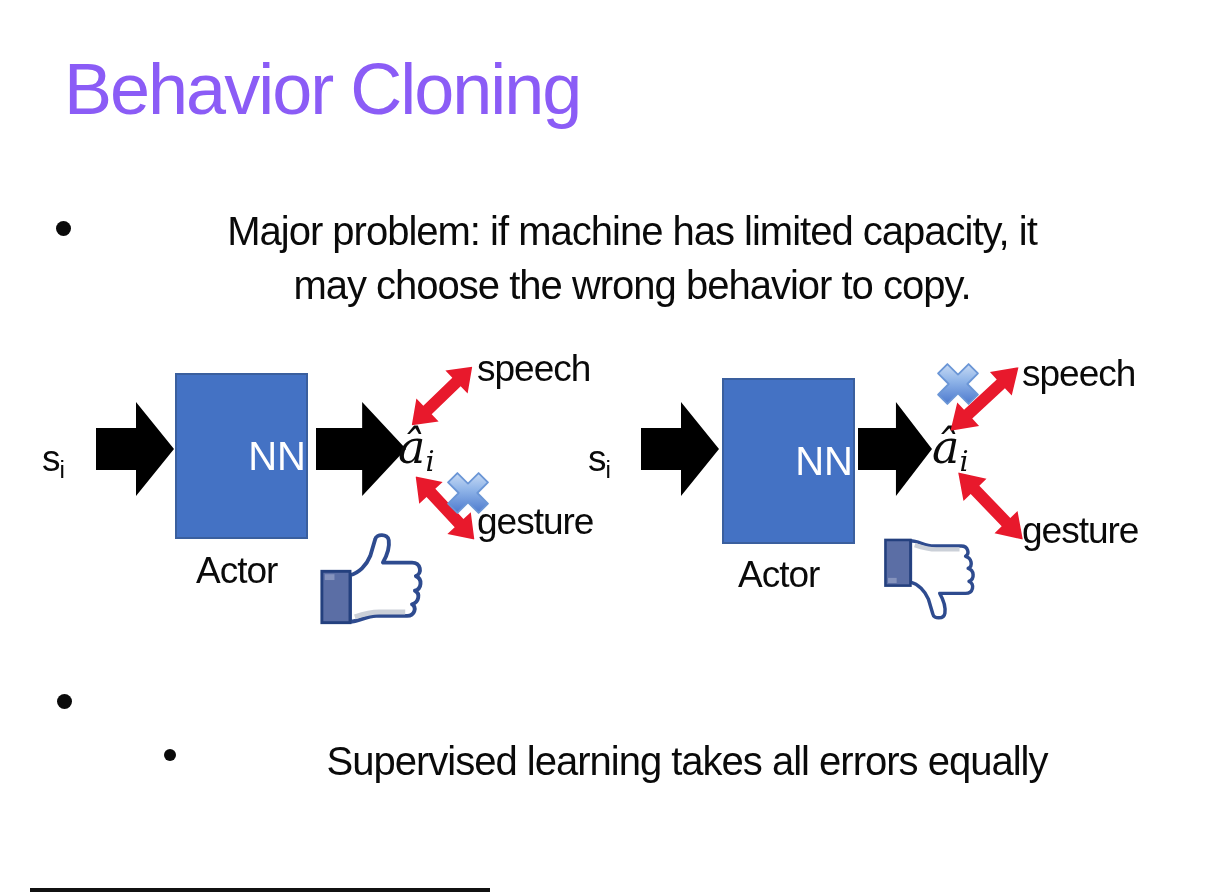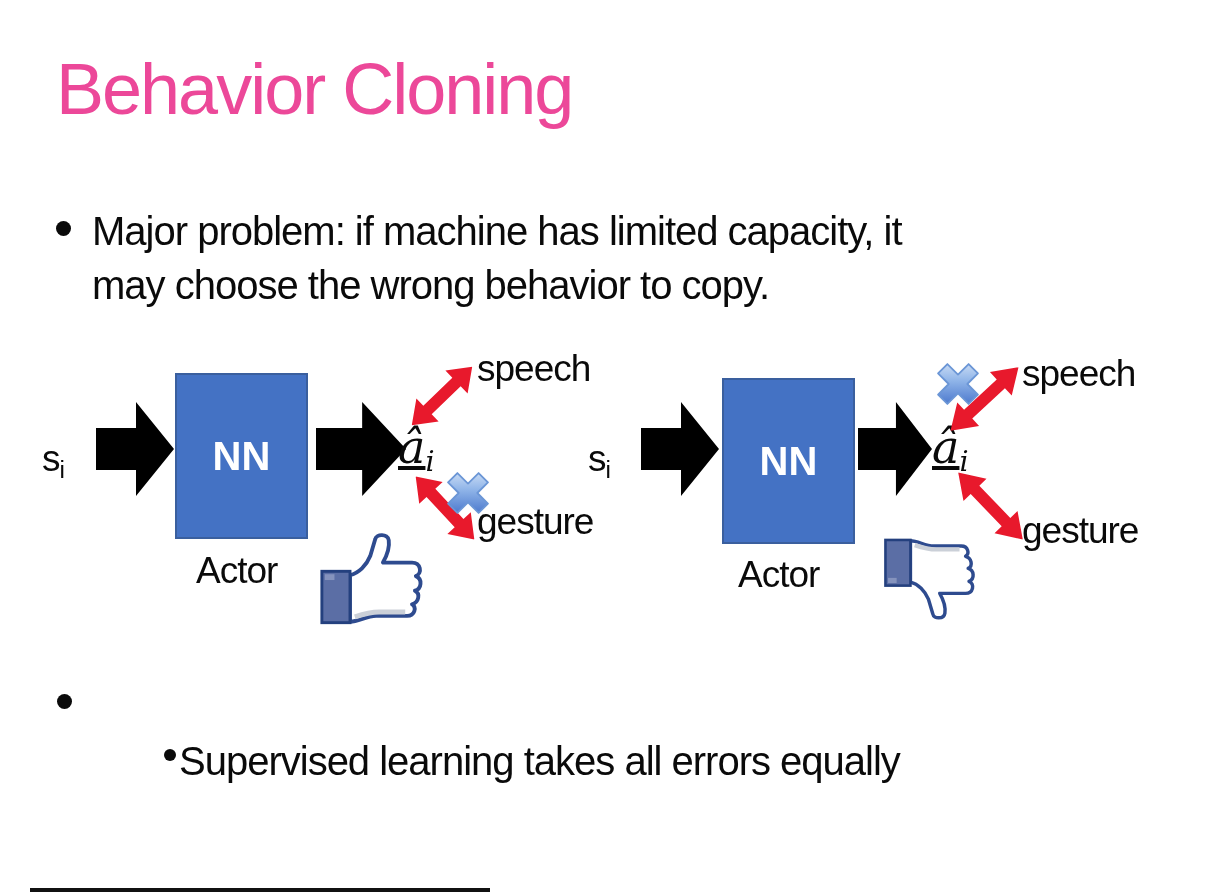--- a/index.html
+++ b/index.html
@@ -1,30 +1,30 @@
 <!DOCTYPE html>
 <html><head>
 <meta charset="utf-8">
 <style>
   html,body{margin:0;padding:0;}
   body{width:1210px;height:892px;background:#ffffff;overflow:hidden;
        font-family:"Liberation Sans", sans-serif;color:#0a0a0a;position:relative;}
   .slide{position:absolute;inset:0;background:#ffffff;}
   .abs{position:absolute;}
-  .slide-title{left:56px;top:52px;font-size:72px;line-height:1.05;letter-spacing:-2px;
-       font-weight:400;color:#ec4899;white-space:nowrap;}
+  .slide-title{left:64px;top:52px;font-size:72px;line-height:1.05;letter-spacing:-2px;
+       font-weight:400;color:#8b5cf6;white-space:nowrap;}
   .bullet-dot{width:15px;height:15px;border-radius:50%;background:#0a0a0a;}
   .bullet-dot.small{width:12px;height:12px;}
-  .bullet-text{font-size:40px;line-height:54px;letter-spacing:-1px;white-space:pre-line;}
+  .bullet-text{font-size:40px;line-height:54px;letter-spacing:-1px;white-space:pre-line;text-align:center;}
   .diagram-label{font-size:37px;line-height:1;letter-spacing:-1px;white-space:nowrap;}
   .sub-i{font-size:0.66em;vertical-align:-0.28em;letter-spacing:0;}
   .nn-box{width:133px;height:166px;background:#4472C4;border:2px solid #3A5F9E;
-       box-sizing:border-box;display:flex;align-items:center;justify-content:center;font-weight:bold;}
+       box-sizing:border-box;display:flex;align-items:center;justify-content:flex-end;}
   .nn-label{color:#ffffff;font-size:40px;letter-spacing:0;}
-  .math{font-family:"DejaVu Serif", serif;font-style:italic;font-size:46px;line-height:1;white-space:nowrap;text-decoration:underline;}
+  .math{font-family:"DejaVu Serif", serif;font-style:italic;font-size:46px;line-height:1;white-space:nowrap;}
   .math .sub-i{font-size:0.62em;}
   .red-arrow{transform-origin:50% 50%;}
   .flip-v{transform:scaleY(-1);}
 </style>
 </head>
 <body>
 
 <svg width="0" height="0" style="position:absolute">
   <defs>
     <linearGradient id="xgrad" x1="0" y1="0" x2="1" y2="1">
@@ -133,17 +133,17 @@
              C106,31 108,42 101,45 C108,48 107,58 100,60 C106,63 104,72 97,74 C102,77 100,86 92,86
              L60,86 C50,86 42,92 33,92 Z" fill="#ffffff" stroke="#2E4B8F" stroke-width="4" stroke-linejoin="round"></path>
     <path d="M38,87 C47,84 53,82 63,82 L90,82" stroke="#CBD0D8" stroke-width="5" fill="none"></path>
     <rect x="4" y="40" width="29" height="53" fill="#5B6EA5" stroke="#24407E" stroke-width="3"></rect>
     <rect x="7" y="43" width="10" height="6" fill="#8593BD"></rect>
   </svg>
 
   <div class="abs bullet-dot" style="left:57px;top:694px;"></div>
 
   <div class="abs bullet-dot small" style="left:164px;top:749px;"></div>
-  <div class="abs bullet-text" style="left:179px;top:734px;width:1000px;">Supervised learning takes all errors equally</div>
+  <div class="abs bullet-text" style="left:187px;top:734px;width:1000px;">Supervised learning takes all errors equally</div>
 
   <div class="abs" style="left:30px;top:888px;width:460px;height:4px;background:#111111;"></div>
 
 </div>
 
 </body></html>

